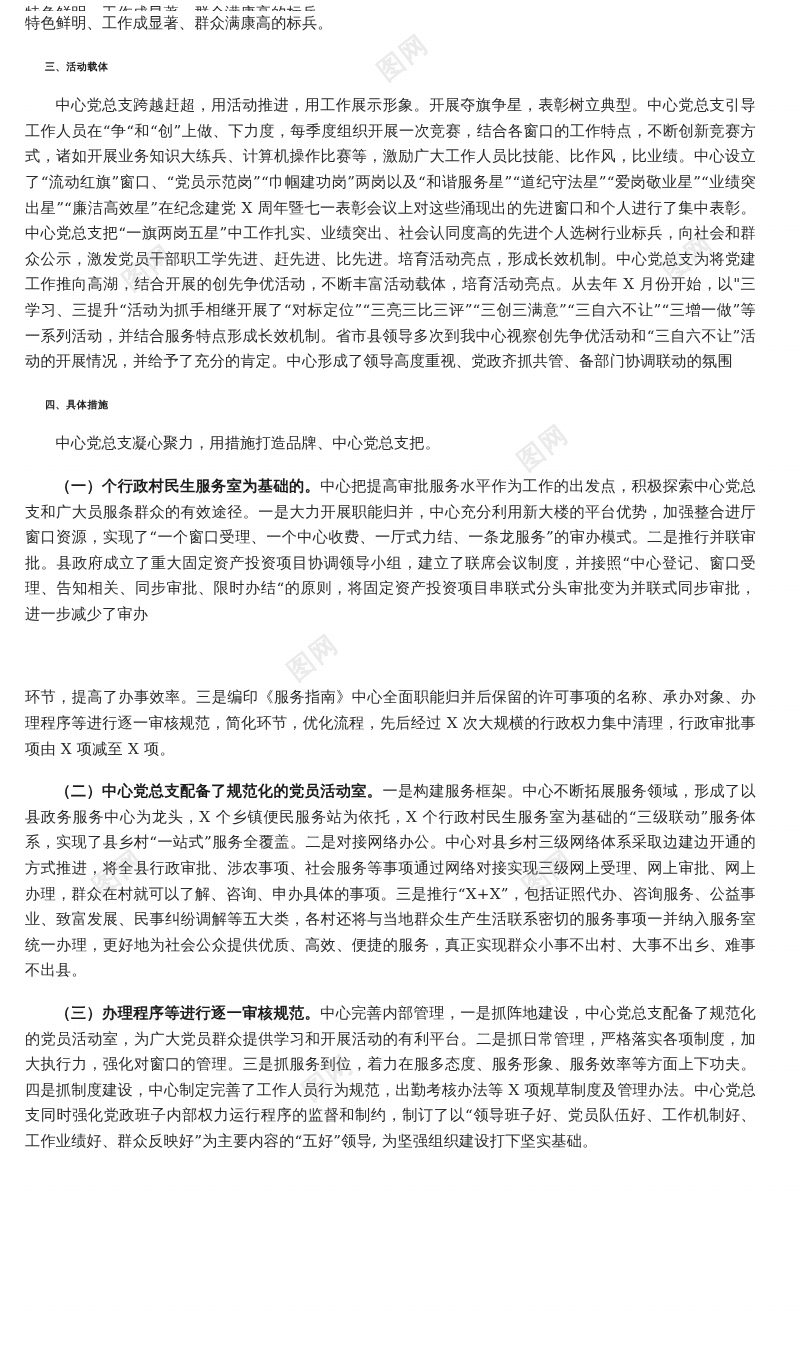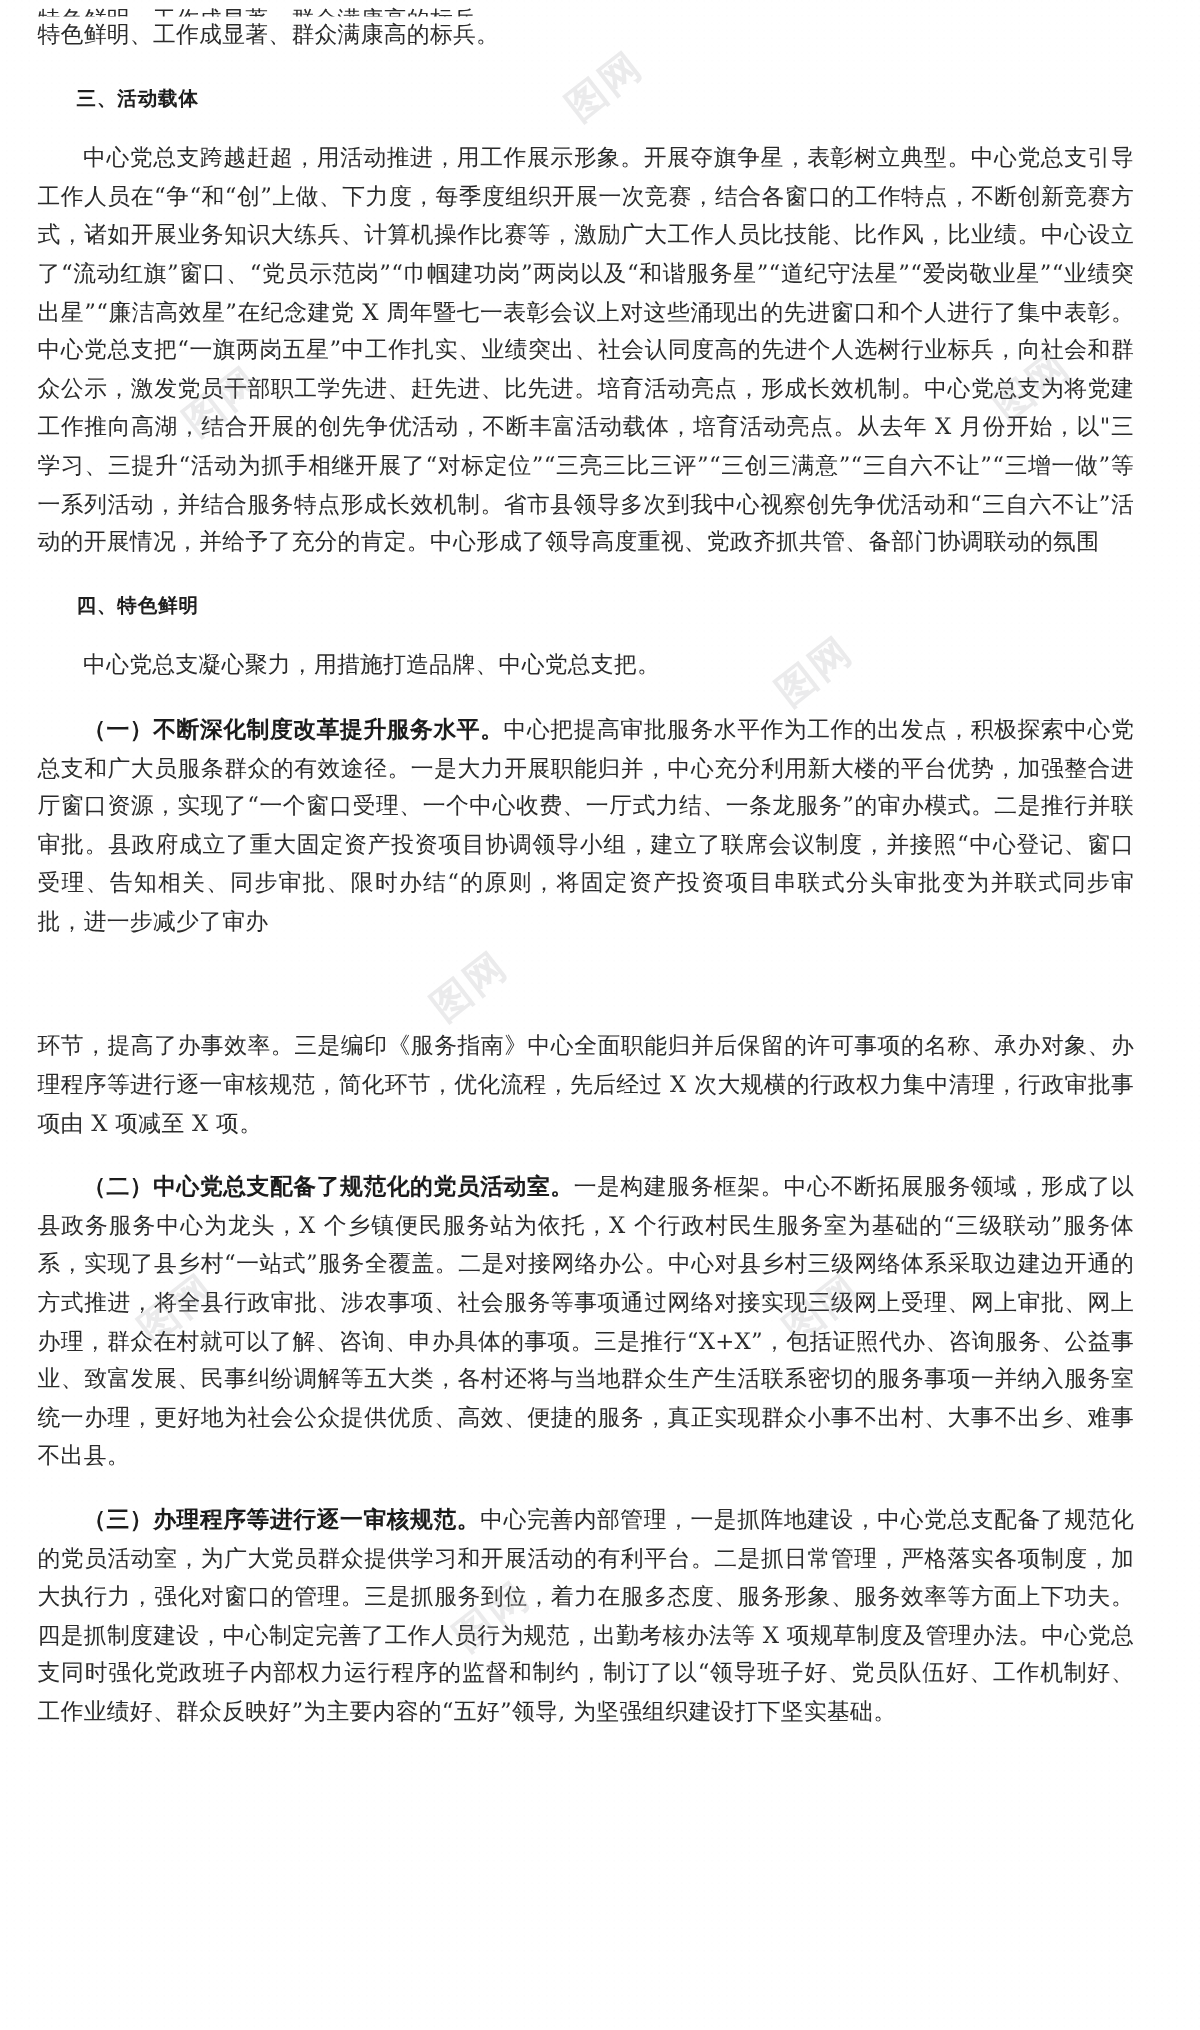--- a/index.html
+++ b/index.html
@@ -63,21 +63,21 @@
     letter-spacing: 0.2px;
   }
   p.body {
     text-indent: 2em;
   }
   p.nohang {
     text-indent: 0;
   }
   h2.section {
     margin: 0;
-    font-size: 13px;
+    font-size: 10px;
     line-height: 25.6px;
     font-weight: bold;
     color: #1f1f1f;
     text-indent: 2em;
     letter-spacing: 0.6px;
   }
   .lead {
     font-weight: bold;
     color: #1c1c1c;
   }
@@ -124,29 +124,29 @@
     <div class="gap-md"></div>
 
     <h2 class="section">三、活动载体</h2>
 
     <div class="gap-sm"></div>
 
     <p class="body">中心党总支跨越赶超，用活动推进，用工作展示形象。开展夺旗争星，表彰树立典型。中心党总支引导工作人员在“争“和“创”上做、下力度，每季度组织开展一次竞赛，结合各窗口的工作特点，不断创新竞赛方式，诸如开展业务知识大练兵、计算机操作比赛等，激励广大工作人员比技能、比作风，比业绩。中心设立了“流动红旗”窗口、“党员示范岗”“巾帼建功岗”两岗以及“和谐服务星”“道纪守法星”“爱岗敬业星”“业绩突出星”“廉洁高效星”在纪念建党 X 周年暨七一表彰会议上对这些涌现出的先进窗口和个人进行了集中表彰。中心党总支把“一旗两岗五星”中工作扎实、业绩突出、社会认同度高的先进个人选树行业标兵，向社会和群众公示，激发党员干部职工学先进、赶先进、比先进。培育活动亮点，形成长效机制。中心党总支为将党建工作推向高湖，结合开展的创先争优活动，不断丰富活动载体，培育活动亮点。从去年 X 月份开始，以"三学习、三提升“活动为抓手相继开展了“对标定位”“三亮三比三评”“三创三满意”“三自六不让”“三增一做”等一系列活动，并结合服务特点形成长效机制。省市县领导多次到我中心视察创先争优活动和“三自六不让”活动的开展情况，并给予了充分的肯定。中心形成了领导高度重视、党政齐抓共管、备部门协调联动的氛围</p>
 
     <div class="gap-md"></div>
 
-    <h2 class="section">四、特色鲜明</h2>
+    <h2 class="section">四、具体措施</h2>
 
     <div class="gap-sm"></div>
 
     <p class="body">中心党总支凝心聚力，用措施打造品牌、中心党总支把。</p>
 
     <div class="gap-md"></div>
 
-    <p class="body"><span class="lead">（一）不断深化制度改革提升服务水平。</span><span>中心把提高审批服务水平作为工作的出发点，积极探索中心党总支和广大员服条群众的有效途径。一是大力开展职能归并，中心充分利用新大楼的平台优势，加强整合进厅窗口资源，实现了“一个窗口受理、一个中心收费、一厅式力结、一条龙服务”的审办模式。二是推行并联审批。县政府成立了重大固定资产投资项目协调领导小组，建立了联席会议制度，并接照“中心登记、窗口受理、告知相关、同步审批、限时办结“的原则，将固定资产投资项目串联式分头审批变为并联式同步审批，进一步减少了审办</span></p>
+    <p class="body"><span class="lead">（一）个行政村民生服务室为基础的。</span><span>中心把提高审批服务水平作为工作的出发点，积极探索中心党总支和广大员服条群众的有效途径。一是大力开展职能归并，中心充分利用新大楼的平台优势，加强整合进厅窗口资源，实现了“一个窗口受理、一个中心收费、一厅式力结、一条龙服务”的审办模式。二是推行并联审批。县政府成立了重大固定资产投资项目协调领导小组，建立了联席会议制度，并接照“中心登记、窗口受理、告知相关、同步审批、限时办结“的原则，将固定资产投资项目串联式分头审批变为并联式同步审批，进一步减少了审办</span></p>
 
     <div class="page-break"></div>
 
     <p class="nohang">环节，提高了办事效率。三是编印《服务指南》中心全面职能归并后保留的许可事项的名称、承办对象、办理程序等进行逐一审核规范，简化环节，优化流程，先后经过 X 次大规横的行政权力集中清理，行政审批事项由 X 项减至 X 项。</p>
 
     <div class="gap-md"></div>
 
     <p class="body"><span class="lead">（二）中心党总支配备了规范化的党员活动室。</span><span>一是构建服务框架。中心不断拓展服务领域，形成了以县政务服务中心为龙头，X 个乡镇便民服务站为依托，X 个行政村民生服务室为基础的“三级联动”服务体系，实现了县乡村“一站式”服务全覆盖。二是对接网络办公。中心对县乡村三级网络体系采取边建边开通的方式推进，将全县行政审批、涉农事项、社会服务等事项通过网络对接实现三级网上受理、网上审批、网上办理，群众在村就可以了解、咨询、申办具体的事项。三是推行“X+X”，包括证照代办、咨询服务、公益事业、致富发展、民事纠纷调解等五大类，各村还将与当地群众生产生活联系密切的服务事项一并纳入服务室统一办理，更好地为社会公众提供优质、高效、便捷的服务，真正实现群众小事不出村、大事不出乡、难事不出县。</span></p>
 
     <div class="gap-md"></div>

